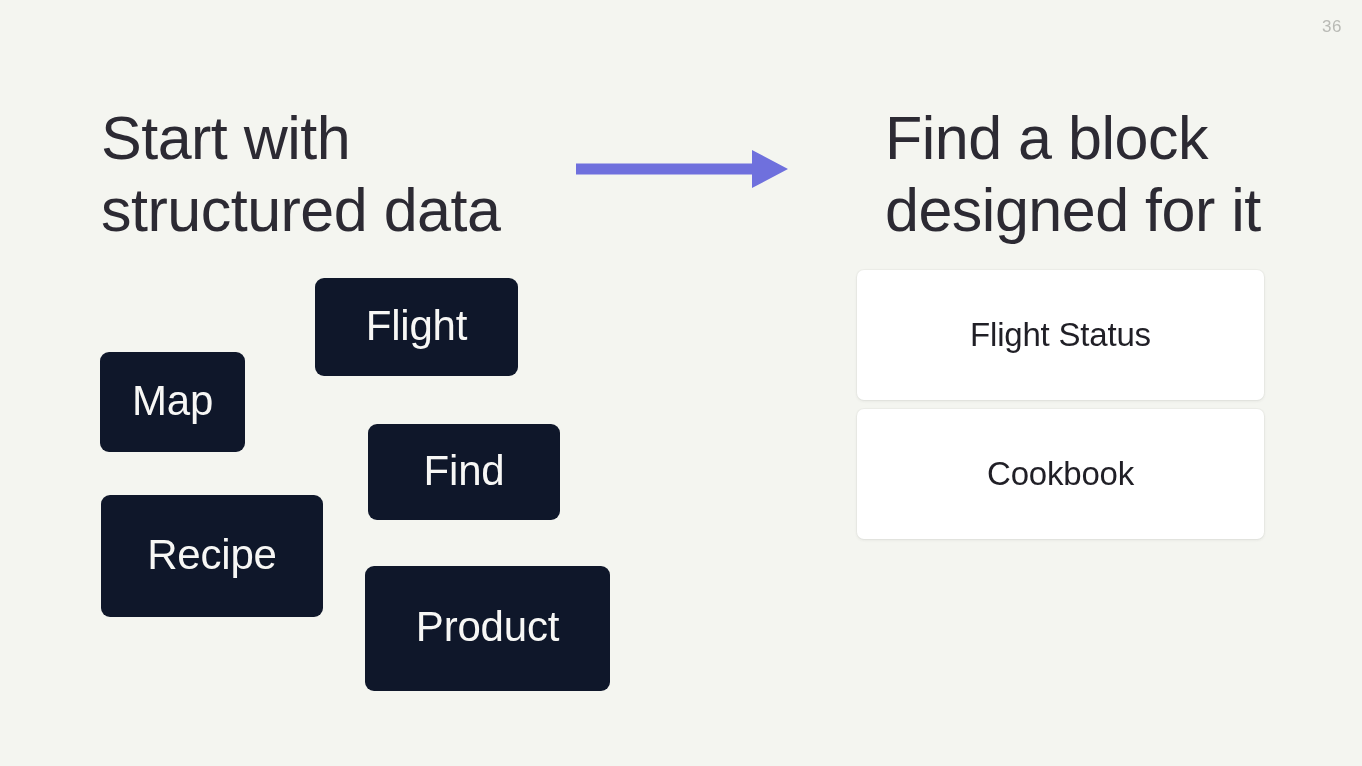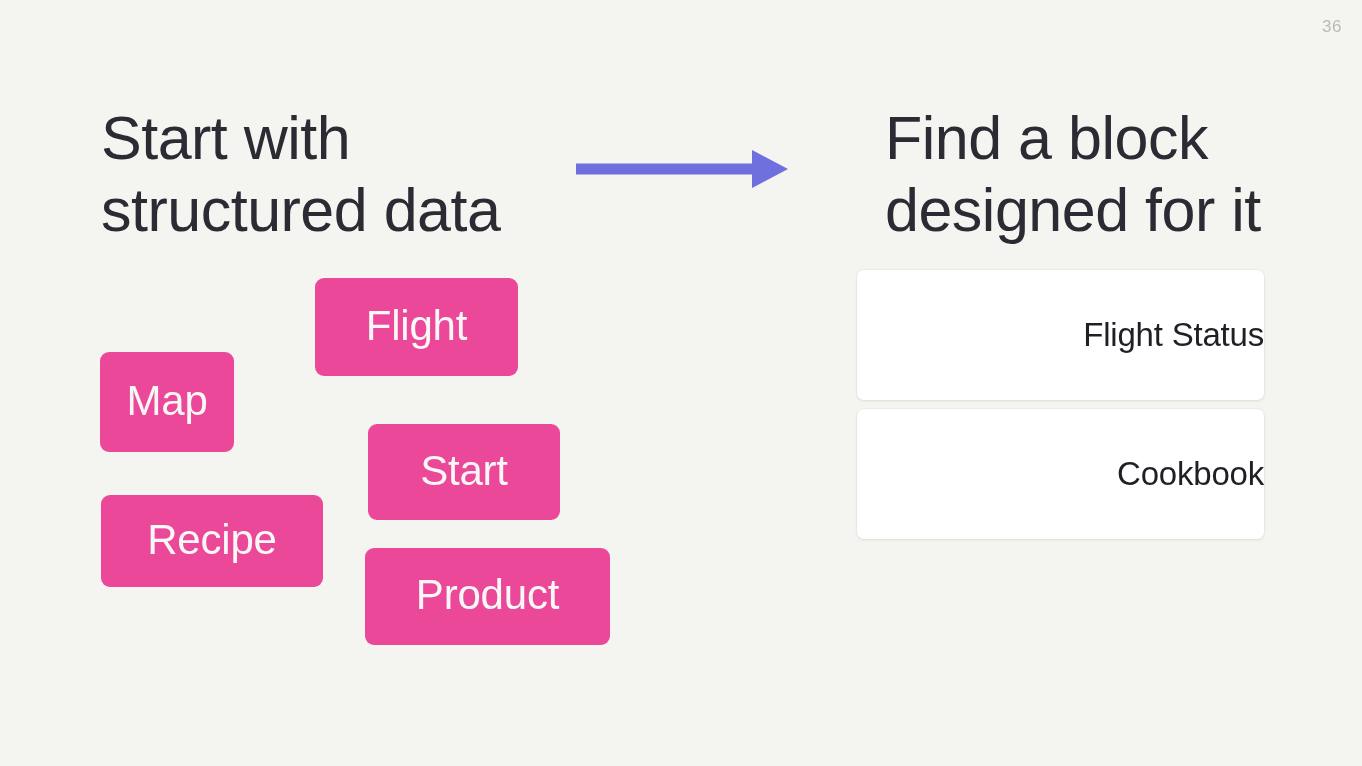--- a/index.html
+++ b/index.html
@@ -51,50 +51,50 @@
     position: absolute;
     left: 576px;
     top: 143px;
     width: 212px;
     height: 52px;
   }
 
   
   .chip {
     position: absolute;
-    background: #ec4899;
+    background: #0f172a;
     border-radius: 9px;
     color: #f7f7f5;
     font-size: 42px;
     line-height: 1;
     letter-spacing: -0.2px;
     display: flex;
     align-items: center;
     justify-content: center;
     box-sizing: border-box;
     padding-bottom: 3px;
   }
   .chip-flight  { left: 315px; top: 278px; width: 203px; height: 98px; }
-  .chip-map     { left: 100px; top: 352px; width: 134px; height: 100px; }
+  .chip-map     { left: 100px; top: 352px; width: 145px; height: 100px; }
   .chip-book    { left: 368px; top: 424px; width: 192px; height: 96px; }
-  .chip-recipe  { left: 101px; top: 495px; width: 222px; height: 92px; text-align: center; }
-  .chip-product { left: 365px; top: 548px; width: 245px; height: 97px; }
+  .chip-recipe  { left: 101px; top: 495px; width: 222px; height: 122px; text-align: center; }
+  .chip-product { left: 365px; top: 566px; width: 245px; height: 125px; }
 
   
   .card {
     position: absolute;
     left: 857px;
     width: 407px;
     height: 130px;
     background: #ffffff;
     border-radius: 7px;
     box-shadow: 0 1px 3px rgba(60,60,60,0.10), 0 0 0 1px rgba(0,0,0,0.025);
     display: flex;
     align-items: center;
-    justify-content: flex-end;
+    justify-content: center;
     color: #201f26;
     font-size: 33px;
     letter-spacing: -0.2px;
     line-height: 1;
     box-sizing: border-box;
     padding-bottom: 2px;
   }
   .card-1 { top: 270px; }
   .card-2 { top: 409px; }
   .card-3 { top: 546px; }
@@ -109,21 +109,21 @@
   <div class="heading heading-left">Start with
 structured data</div>
 
   <div class="chip chip-flight">
     <span>Flight</span>
   </div>
   <div class="chip chip-map">
     <span>Map</span>
   </div>
   <div class="chip chip-book">
-    <span>Start</span>
+    <span>Find</span>
   </div>
   <div class="chip chip-recipe">
     <span>Recipe</span>
   </div>
   <div class="chip chip-product">
     <span>Product</span>
   </div>
 
   <svg class="arrow" viewBox="0 0 212 52">
     <path d="M0 20.5 H176 V7 L212 26 L176 45 V31.5 H0 Z" fill="#6f70dd"></path>

